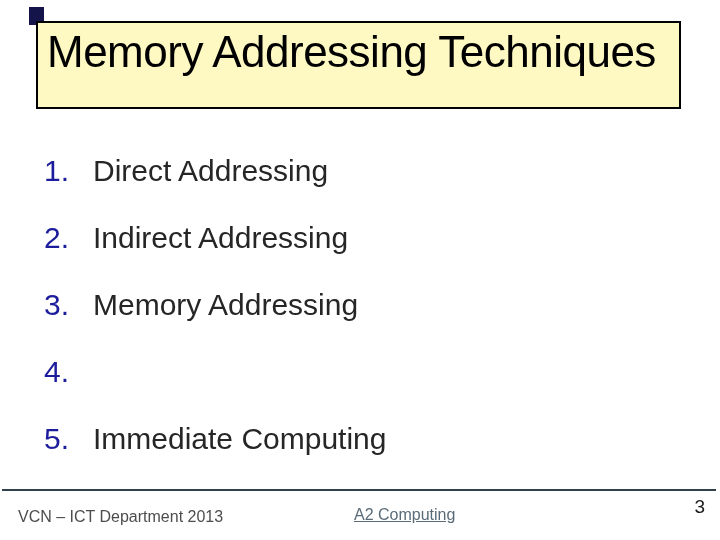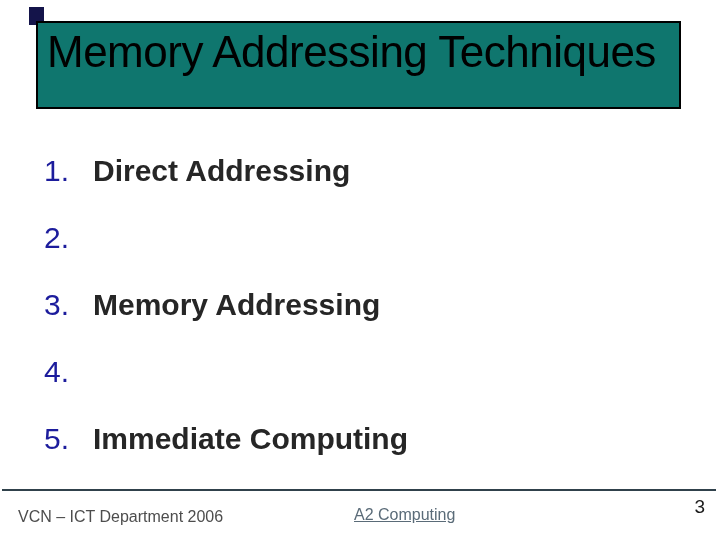--- a/index.html
+++ b/index.html
@@ -22,21 +22,21 @@
   }
 
   .title-box {
     position: absolute;
     left: 36px;
     top: 21px;
     width: 645px;
     height: 88px;
     border: 2px solid #000000;
     box-sizing: border-box;
-    background: #0f766e;
+    background: #fef9c3;
   }
   .title-text {
     position: absolute;
     left: 9px;
     top: 4px;
     font-size: 44px;
     line-height: 50px;
     color: var(--title-text, #000000);
     white-space: nowrap;
     letter-spacing: -0.5px;
@@ -56,21 +56,20 @@
     line-height: 38px;
     white-space: nowrap;
   }
   .bullet-number {
     width: 49px;
     flex: 0 0 49px;
     color: var(--number-accent, #1C1C9C);
   }
   .bullet-label {
     color: var(--body-text, #262626);
-    font-weight: bold;
   }
 
   .footer-line {
     position: absolute;
     left: 2px;
     top: 489px;
     width: 714px;
     height: 2px;
     background: var(--footer-line, #30414B);
   }
@@ -110,35 +109,36 @@
     <div class="title-text">Memory Addressing Techniques</div>
   </div>
 
   <div class="bullet-list">
     <div class="bullet-item">
       <span class="bullet-number">1.</span>
       <span class="bullet-label">Direct Addressing</span>
     </div>
     <div class="bullet-item">
       <span class="bullet-number">2.</span>
+      <span class="bullet-label">Indirect Addressing</span>
     </div>
     <div class="bullet-item">
       <span class="bullet-number">3.</span>
       <span class="bullet-label">Memory Addressing</span>
     </div>
     <div class="bullet-item">
       <span class="bullet-number">4.</span>
     </div>
     <div class="bullet-item">
       <span class="bullet-number">5.</span>
       <span class="bullet-label">Immediate Computing</span>
     </div>
   </div>
 
   <div class="footer-line"></div>
 
-  <div class="footer-left">VCN – ICT Department 2006</div>
+  <div class="footer-left">VCN – ICT Department 2013</div>
 
   <div class="footer-center">A2 Computing</div>
 
   <div class="page-number">3</div>
 
 </div>
 
 </body></html>

